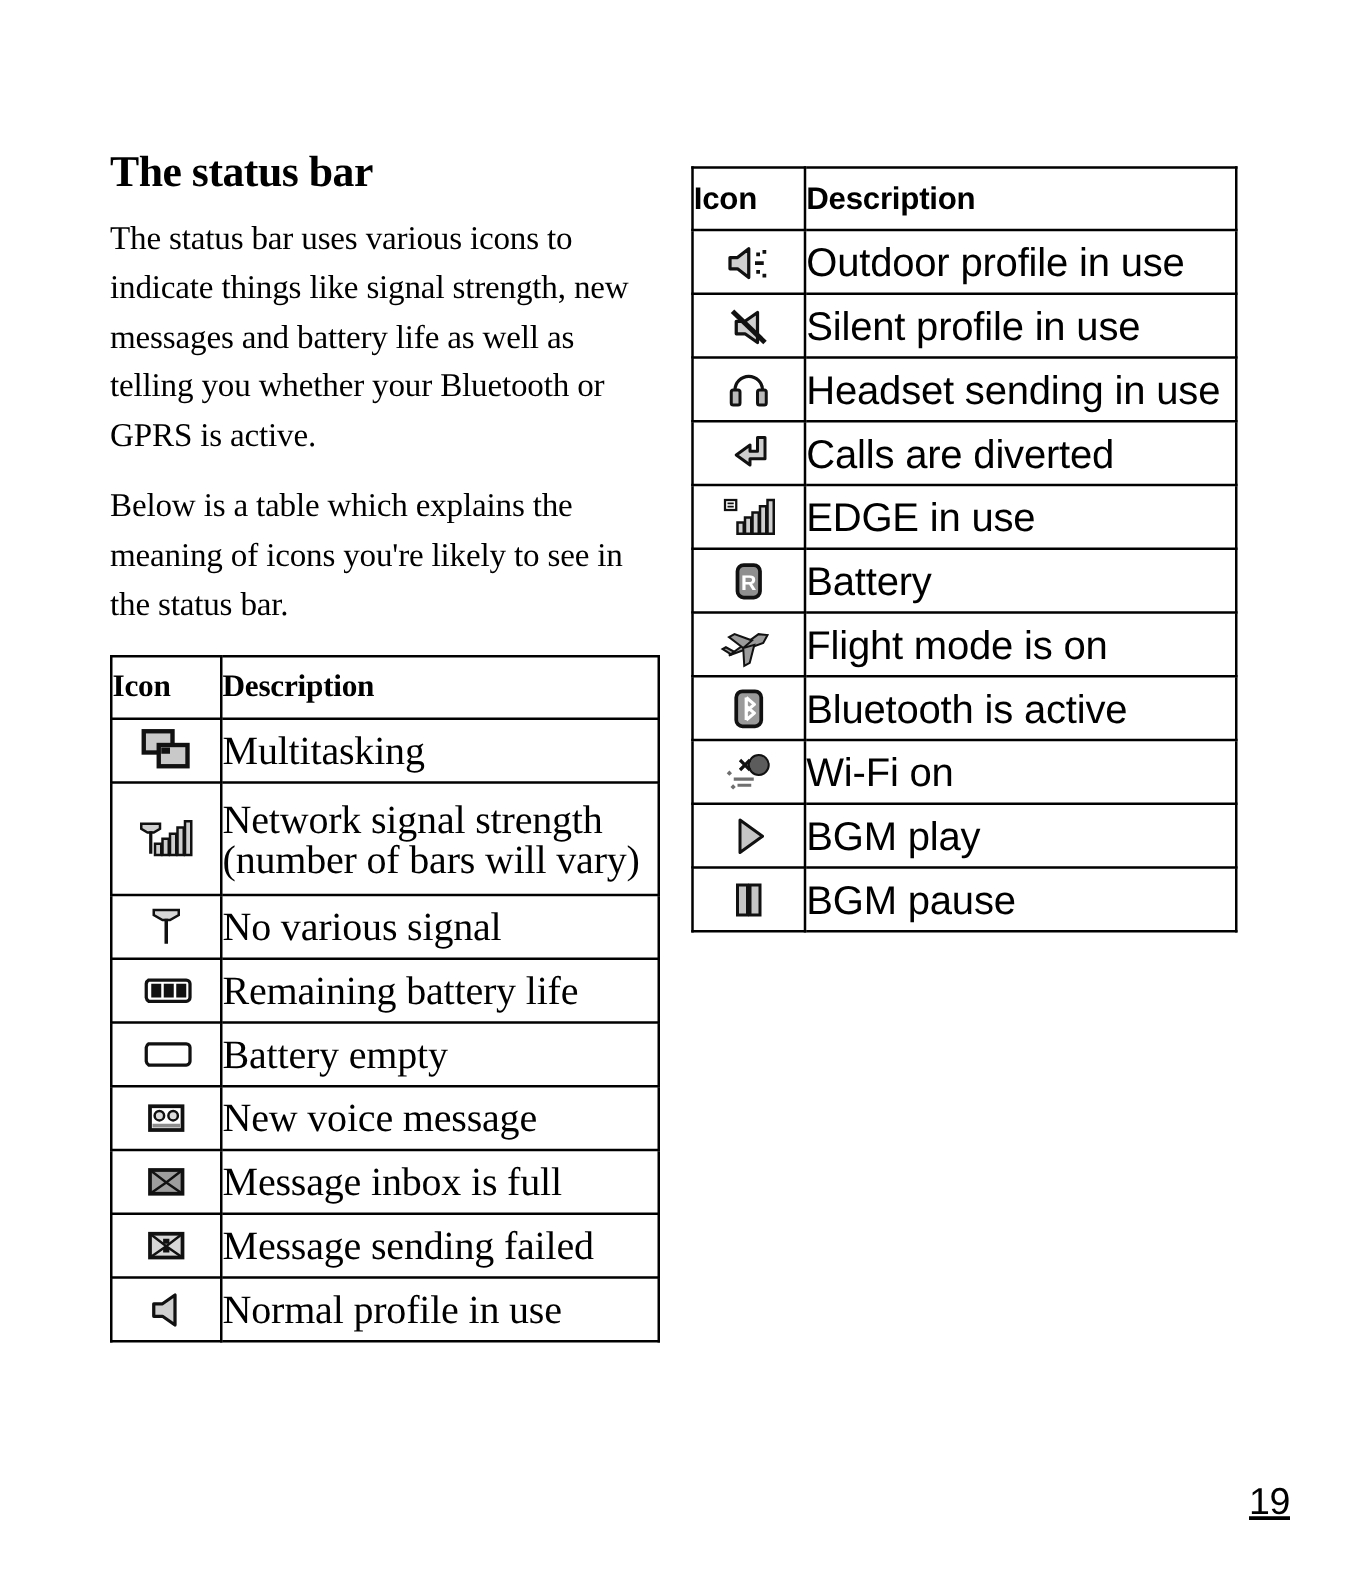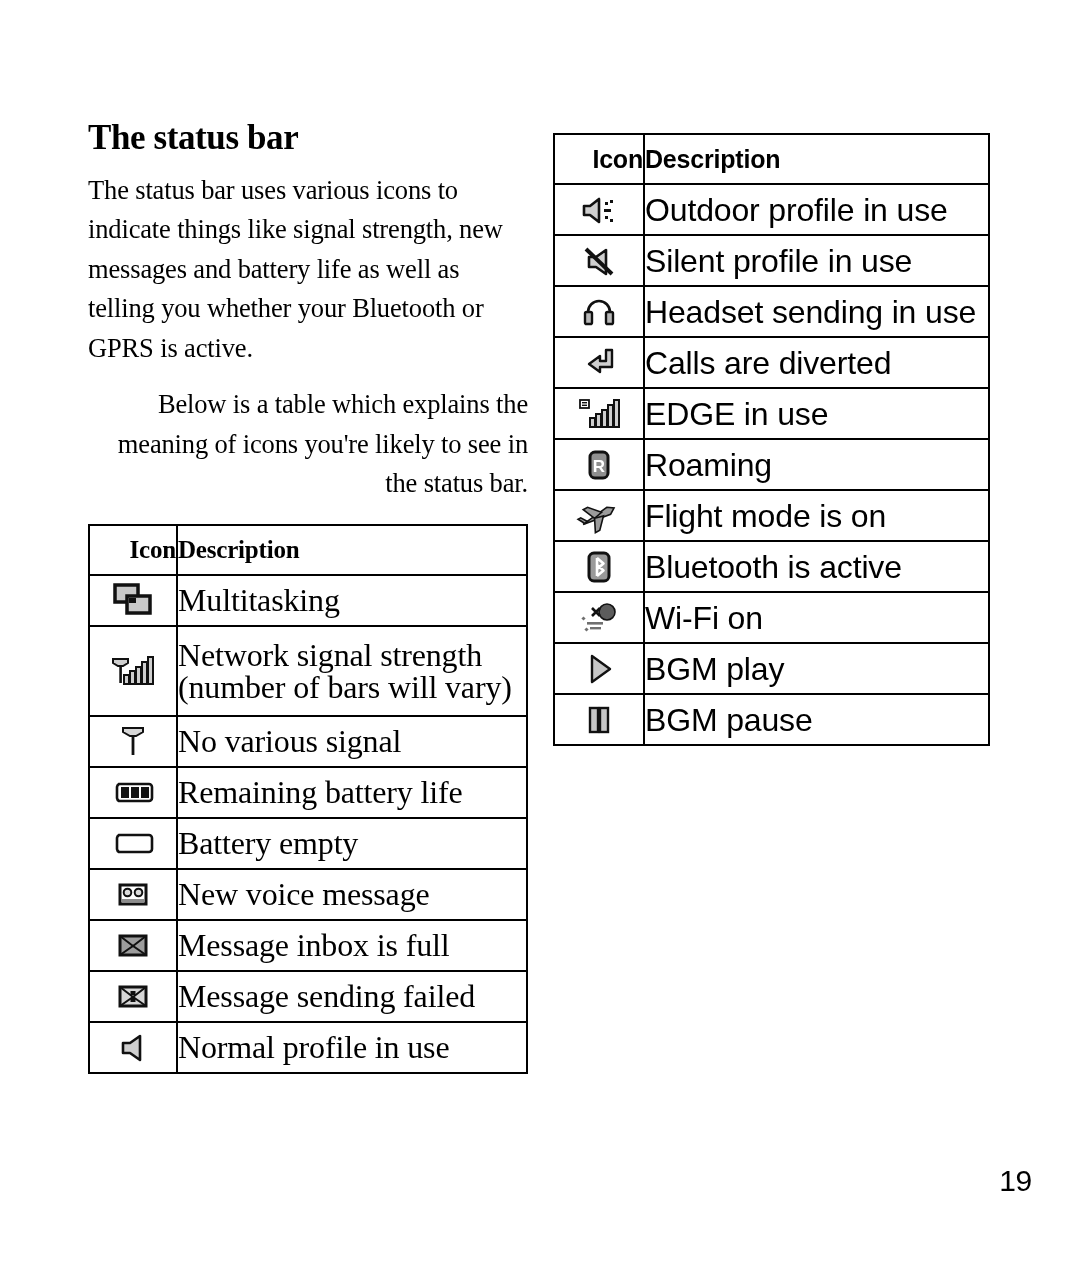--- a/index.html
+++ b/index.html
@@ -44,21 +44,21 @@
     margin: 0 0 14px 0;
   }
 
   .para {
     font-size: 26.5px;
     line-height: 39.5px;
     letter-spacing: -0.15px;
     margin: 0 0 10px 0;
     max-width: 445px;
   }
-  .para.second { margin-top: 17px; text-align: right; }
+  .para.second { margin-top: 17px; }
 
   
   table.icon-table {
     border-collapse: collapse;
     width: 100%;
     table-layout: fixed;
     margin-top: 20px;
   }
   .col-right table.icon-table { margin-top: 0; }
 
@@ -76,21 +76,21 @@
   .col-right th.h-icon, .col-right td.c-icon {
     width: 88px;
   }
 
   th.h-icon, th.h-desc {
     font-size: 25px;
     font-weight: bold;
     letter-spacing: -0.2px;
     height: 48px;
   }
-  th.h-icon { text-align: right; margin-top: 44px; }
+  th.h-icon { text-align: left; margin-top: 44px; }
   th.h-desc { text-align: left; padding-left: 11px; }
 
   td.c-icon {
     height: 49px;
     line-height: 0;
   }
   td.c-desc {
     font-size: 32px;
     line-height: 32px;
     letter-spacing: -0.15px;
@@ -105,23 +105,24 @@
     height: 40px;
     position: relative;
     vertical-align: middle;
   }
   .icon-wrap svg { display: block; }
 
   
   .page-number {
     position: absolute;
     right: 48px;
-    bottom: 65px;
+    bottom: 44px;
     font-size: 30px;
     letter-spacing: -0.3px;
+    text-decoration: underline;
   }
 </style>
 </head>
 <body>
 
 <div class="page">
 
   <div class="col-left">
 
     <h1 class="heading">The status bar</h1>
@@ -354,21 +355,21 @@
 
         <tr>
           <td class="c-icon">
             <span class="icon-wrap">
               <svg width="46" height="40" viewBox="0 0 46 40">
                 <rect x="14" y="7" width="18" height="26" rx="5" fill="#8f8f8f" stroke="#111" stroke-width="3"></rect>
                 <text x="23" y="27" text-anchor="middle" font-family="Liberation Sans, sans-serif" font-size="17" font-weight="bold" fill="#ffffff">R</text>
               </svg>
             </span>
           </td>
-          <td class="c-desc">Roaming</td>
+          <td class="c-desc">Battery</td>
         </tr>
 
         <tr>
           <td class="c-icon">
             <span class="icon-wrap">
               <svg width="46" height="40" viewBox="0 0 46 40">
                 <g transform="rotate(-28 23 20)">
                   <path d="M5 20 L34 16 L40 20 L34 24 Z" fill="#9b9b9b" stroke="#111" stroke-width="1.6"></path>
                   <path d="M18 20 L12 7 L17 7 L27 18 Z" fill="#9b9b9b" stroke="#111" stroke-width="1.6"></path>
                   <path d="M18 20 L12 33 L17 33 L27 22 Z" fill="#9b9b9b" stroke="#111" stroke-width="1.6"></path>

